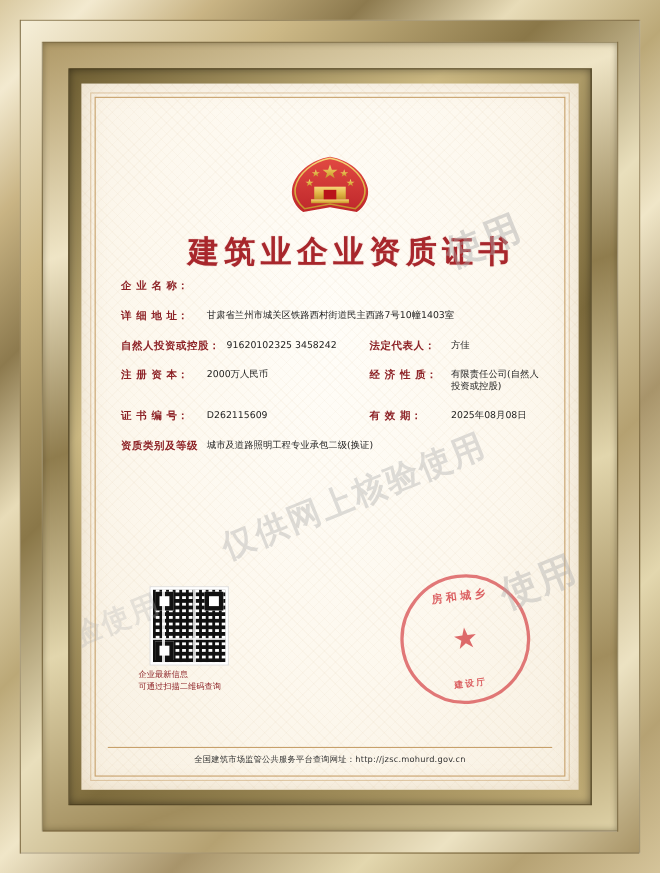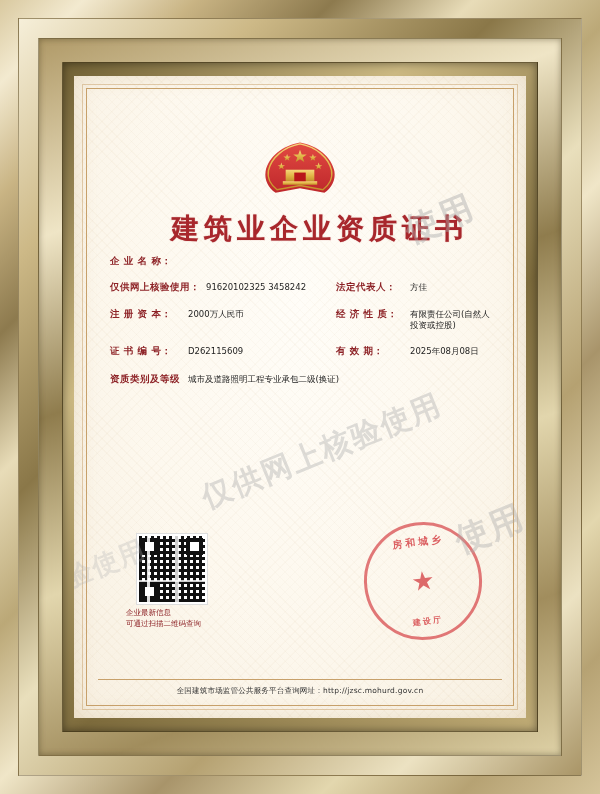--- a/index.html
+++ b/index.html
@@ -117,21 +117,21 @@
   
   .fields {
     position: absolute;
     left: 36px; top: 178px;
     width: 380px;
     color: #7a1f22;
     font-size: 9px;
   }
   .frow {
     display: flex;
-    align-items: flex-end;
+    align-items: flex-start;
     margin-bottom: 13px;
     min-height: 14px;
   }
   .flabel {
     color: #8d2226;
     font-weight: bold;
     font-size: 9.5px;
     letter-spacing: .5px;
     white-space: nowrap;
     flex: 0 0 auto;
@@ -335,24 +335,28 @@
   </div>
 
   <div class="cert-title">建筑业企业资质证书</div>
 
   <div class="fields">
 
     <div class="frow">
       <div class="flabel lbl-w1">企 业 名 称：</div>
     </div>
 
+    <div class="frow">
+      <div class="flabel lbl-w1">详 细 地 址：</div>
+      <div class="fvalue">甘肃省兰州市城关区铁路西村街道民主西路7号10幢1403室</div>
+    </div>
 
     <div class="frow frow-split">
       <div class="col-a">
-        <div class="flabel" style="width:96px">仅供网上核验使用：</div>
+        <div class="flabel" style="width:96px">自然人投资或控股：</div>
         <div class="fvalue">91620102325 3458242</div>
       </div>
       <div class="col-b">
         <div class="flabel lbl-w2">法定代表人：</div>
         <div class="fvalue">方佳</div>
       </div>
     </div>
 
     <div class="frow frow-split">
       <div class="col-a">

